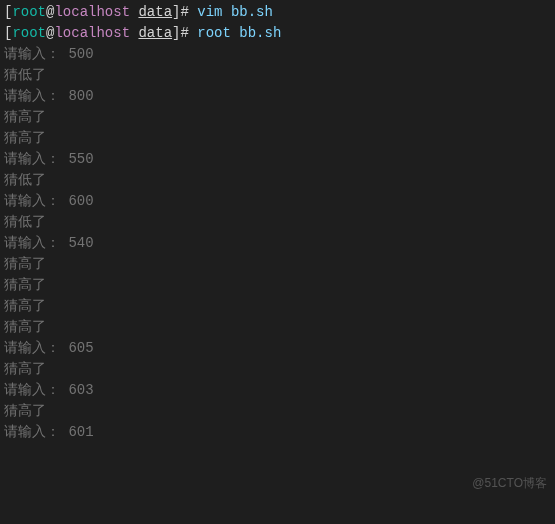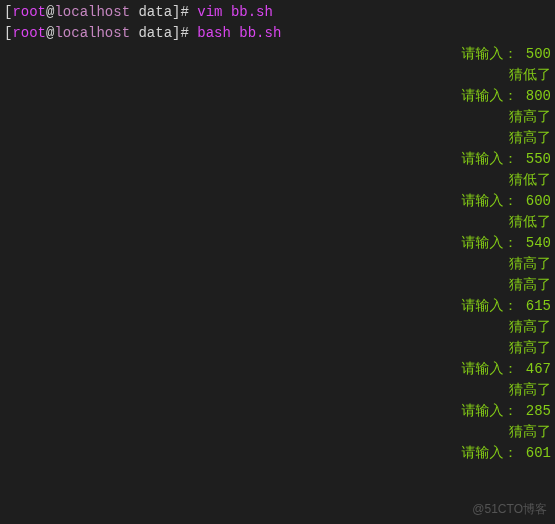--- a/index.html
+++ b/index.html
@@ -19,72 +19,71 @@
       overflow: hidden;
       position: relative;
     }
     .line {
       white-space: pre;
     }
     .bracket {
       color: #d4d4d4;
     }
     .user {
-      color: #d946ef;
+      color: #14b8a6;
     }
     .at {
       color: #d4d4d4;
     }
     .host {
       color: #c586c0;
     }
     .path {
       color: #d4d4d4;
+      text-decoration: underline;
     }
     .cmd {
-      color: #d946ef;
+      color: #7dd3fc;
     }
     .output {
-      color: #84cc16;
-      text-align: right;
+      color: #737373;
     }
     .watermark {
       position: absolute;
       right: 8px;
-      bottom: 6px;
+      bottom: 32px;
       color: #6a6a6a;
       font-size: 12px;
       font-family: sans-serif;
       opacity: 0.7;
     }
   </style>
 </head>
 <body>
 
 <div>
   <div class="line"><span class="bracket">[</span><span class="user">root</span><span class="at">@</span><span class="host">localhost</span><span> </span><span class="path">data</span><span class="bracket">]# </span><span class="cmd">vim bb.sh</span></div>
-  <div class="line"><span class="bracket">[</span><span class="user">root</span><span class="at">@</span><span class="host">localhost</span><span> </span><span class="path">data</span><span class="bracket">]# </span><span class="cmd">bash bb.sh</span></div>
+  <div class="line"><span class="bracket">[</span><span class="user">root</span><span class="at">@</span><span class="host">localhost</span><span> </span><span class="path">data</span><span class="bracket">]# </span><span class="cmd">root bb.sh</span></div>
   <div id="guesses-container">
       <div class="line output"><span>请输入：</span><span> </span><span>500</span></div>
       <div class="line output">猜低了</div>
       <div class="line output"><span>请输入：</span><span> </span><span>800</span></div>
       <div class="line output">猜高了</div>
       <div class="line output">猜高了</div>
       <div class="line output"><span>请输入：</span><span> </span><span>550</span></div>
       <div class="line output">猜低了</div>
       <div class="line output"><span>请输入：</span><span> </span><span>600</span></div>
       <div class="line output">猜低了</div>
       <div class="line output"><span>请输入：</span><span> </span><span>540</span></div>
       <div class="line output">猜高了</div>
       <div class="line output">猜高了</div>
-      <div class="line output"><span>请输入：</span><span> </span><span>615</span></div>
       <div class="line output">猜高了</div>
       <div class="line output">猜高了</div>
-      <div class="line output"><span>请输入：</span><span> </span><span>467</span></div>
+      <div class="line output"><span>请输入：</span><span> </span><span>605</span></div>
       <div class="line output">猜高了</div>
-      <div class="line output"><span>请输入：</span><span> </span><span>285</span></div>
+      <div class="line output"><span>请输入：</span><span> </span><span>603</span></div>
       <div class="line output">猜高了</div>
       <div class="line output"><span>请输入：</span><span> </span><span>601</span></div>
     </div>
 
 </div>
 
 <div class="watermark">@51CTO博客</div>
 
 </body></html>

